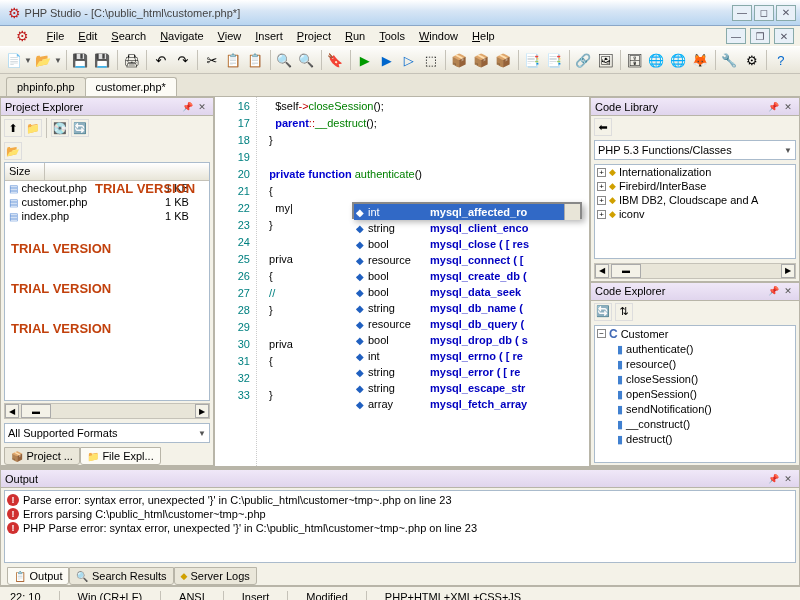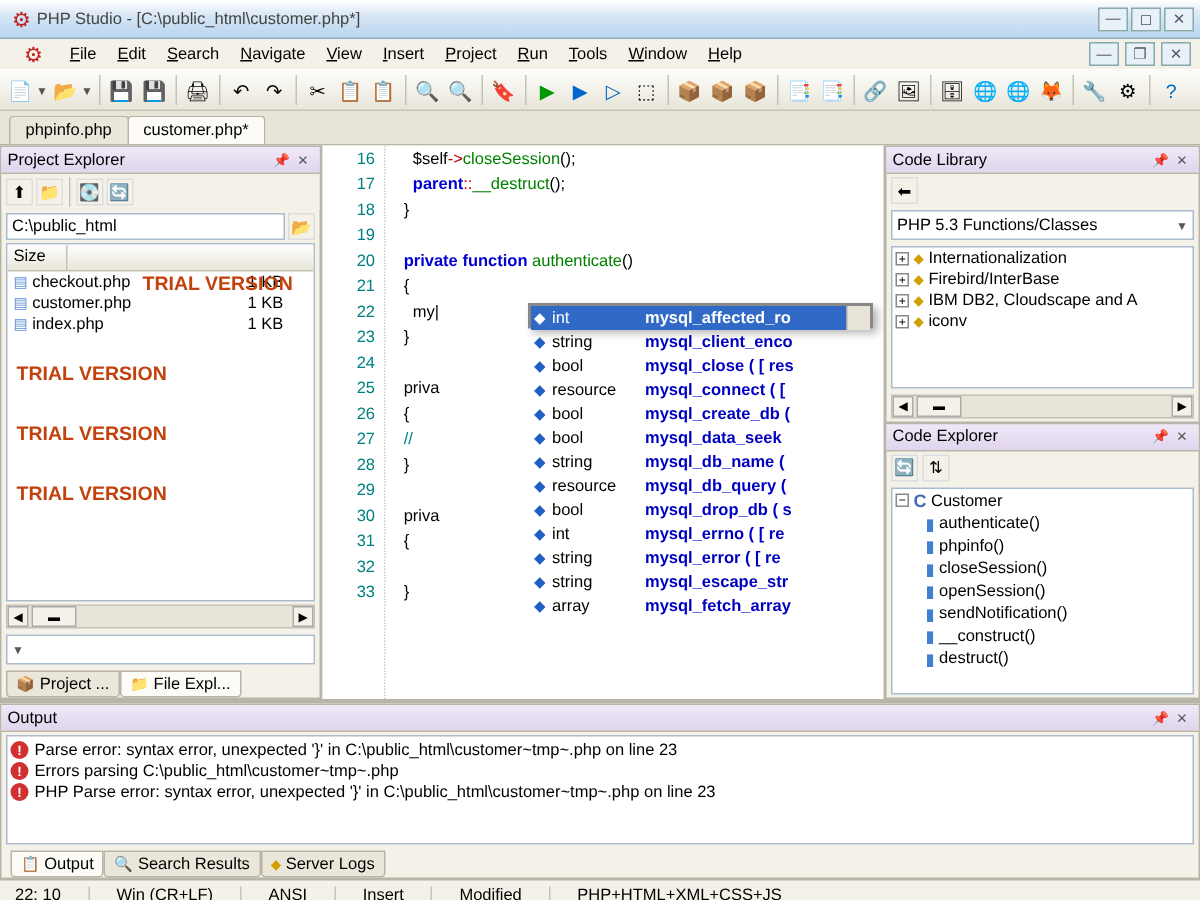--- a/index.html
+++ b/index.html
@@ -178,21 +178,20 @@
         <div class="pbtn">✕</div>
       </div>
       <div class="ltool">
         <div class="ltb">⬆</div>
         <div class="ltb">📁</div>
         <span class="sep"></span>
         <div class="ltb">💽</div>
         <div class="ltb">🔄</div>
       </div>
       <div class="pathbar">
-        <input value="C:\public_html" style="">
         <div class="ltb">📂</div>
       </div>
       <div class="flist">
         <div class="flhead">
           <div style="width:40px">Size</div>
         </div>
         <div class="frow">
             <div>
               <span class="ficon">▤</span>
               <span>checkout.php</span>
@@ -217,20 +216,21 @@
         <div class="wm" style="top:78px;left:6px">TRIAL VERSION</div>
         <div class="wm" style="top:118px;left:6px">TRIAL VERSION</div>
         <div class="wm" style="top:158px;left:6px">TRIAL VERSION</div>
       </div>
       <div class="hscroll">
           <div>◀</div>
           <div style="width:30px;margin-left:2px">▬</div>
           <div style="margin-left:auto">▶</div>
         </div>
       <div class="combo">
+          <span>All Supported Formats</span>
           <div>▼</div>
         </div>
       <div class="btabs">
         <div class="btab">📦<span>Project ...</span></div>
         <div class="btab act">📁<span>File Expl...</span></div>
       </div>
     </div>
   </div>
 
   <div class="center">
@@ -338,21 +338,21 @@
             <span class="exp">−</span>
             <span class="cC">C</span>
             <span>Customer</span>
           </div>
           <div style="padding-left: 22px;">
             <span class="ico2">▮</span>
             <span>authenticate()</span>
           </div>
           <div style="padding-left: 22px;">
             <span class="ico2">▮</span>
-            <span>phpinfo()</span>
+            <span>resource()</span>
           </div>
           <div style="padding-left: 22px;">
             <span class="ico2">▮</span>
             <span>closeSession()</span>
           </div>
           <div style="padding-left: 22px;">
             <span class="ico2">▮</span>
             <span>openSession()</span>
           </div>
           <div style="padding-left: 22px;">

